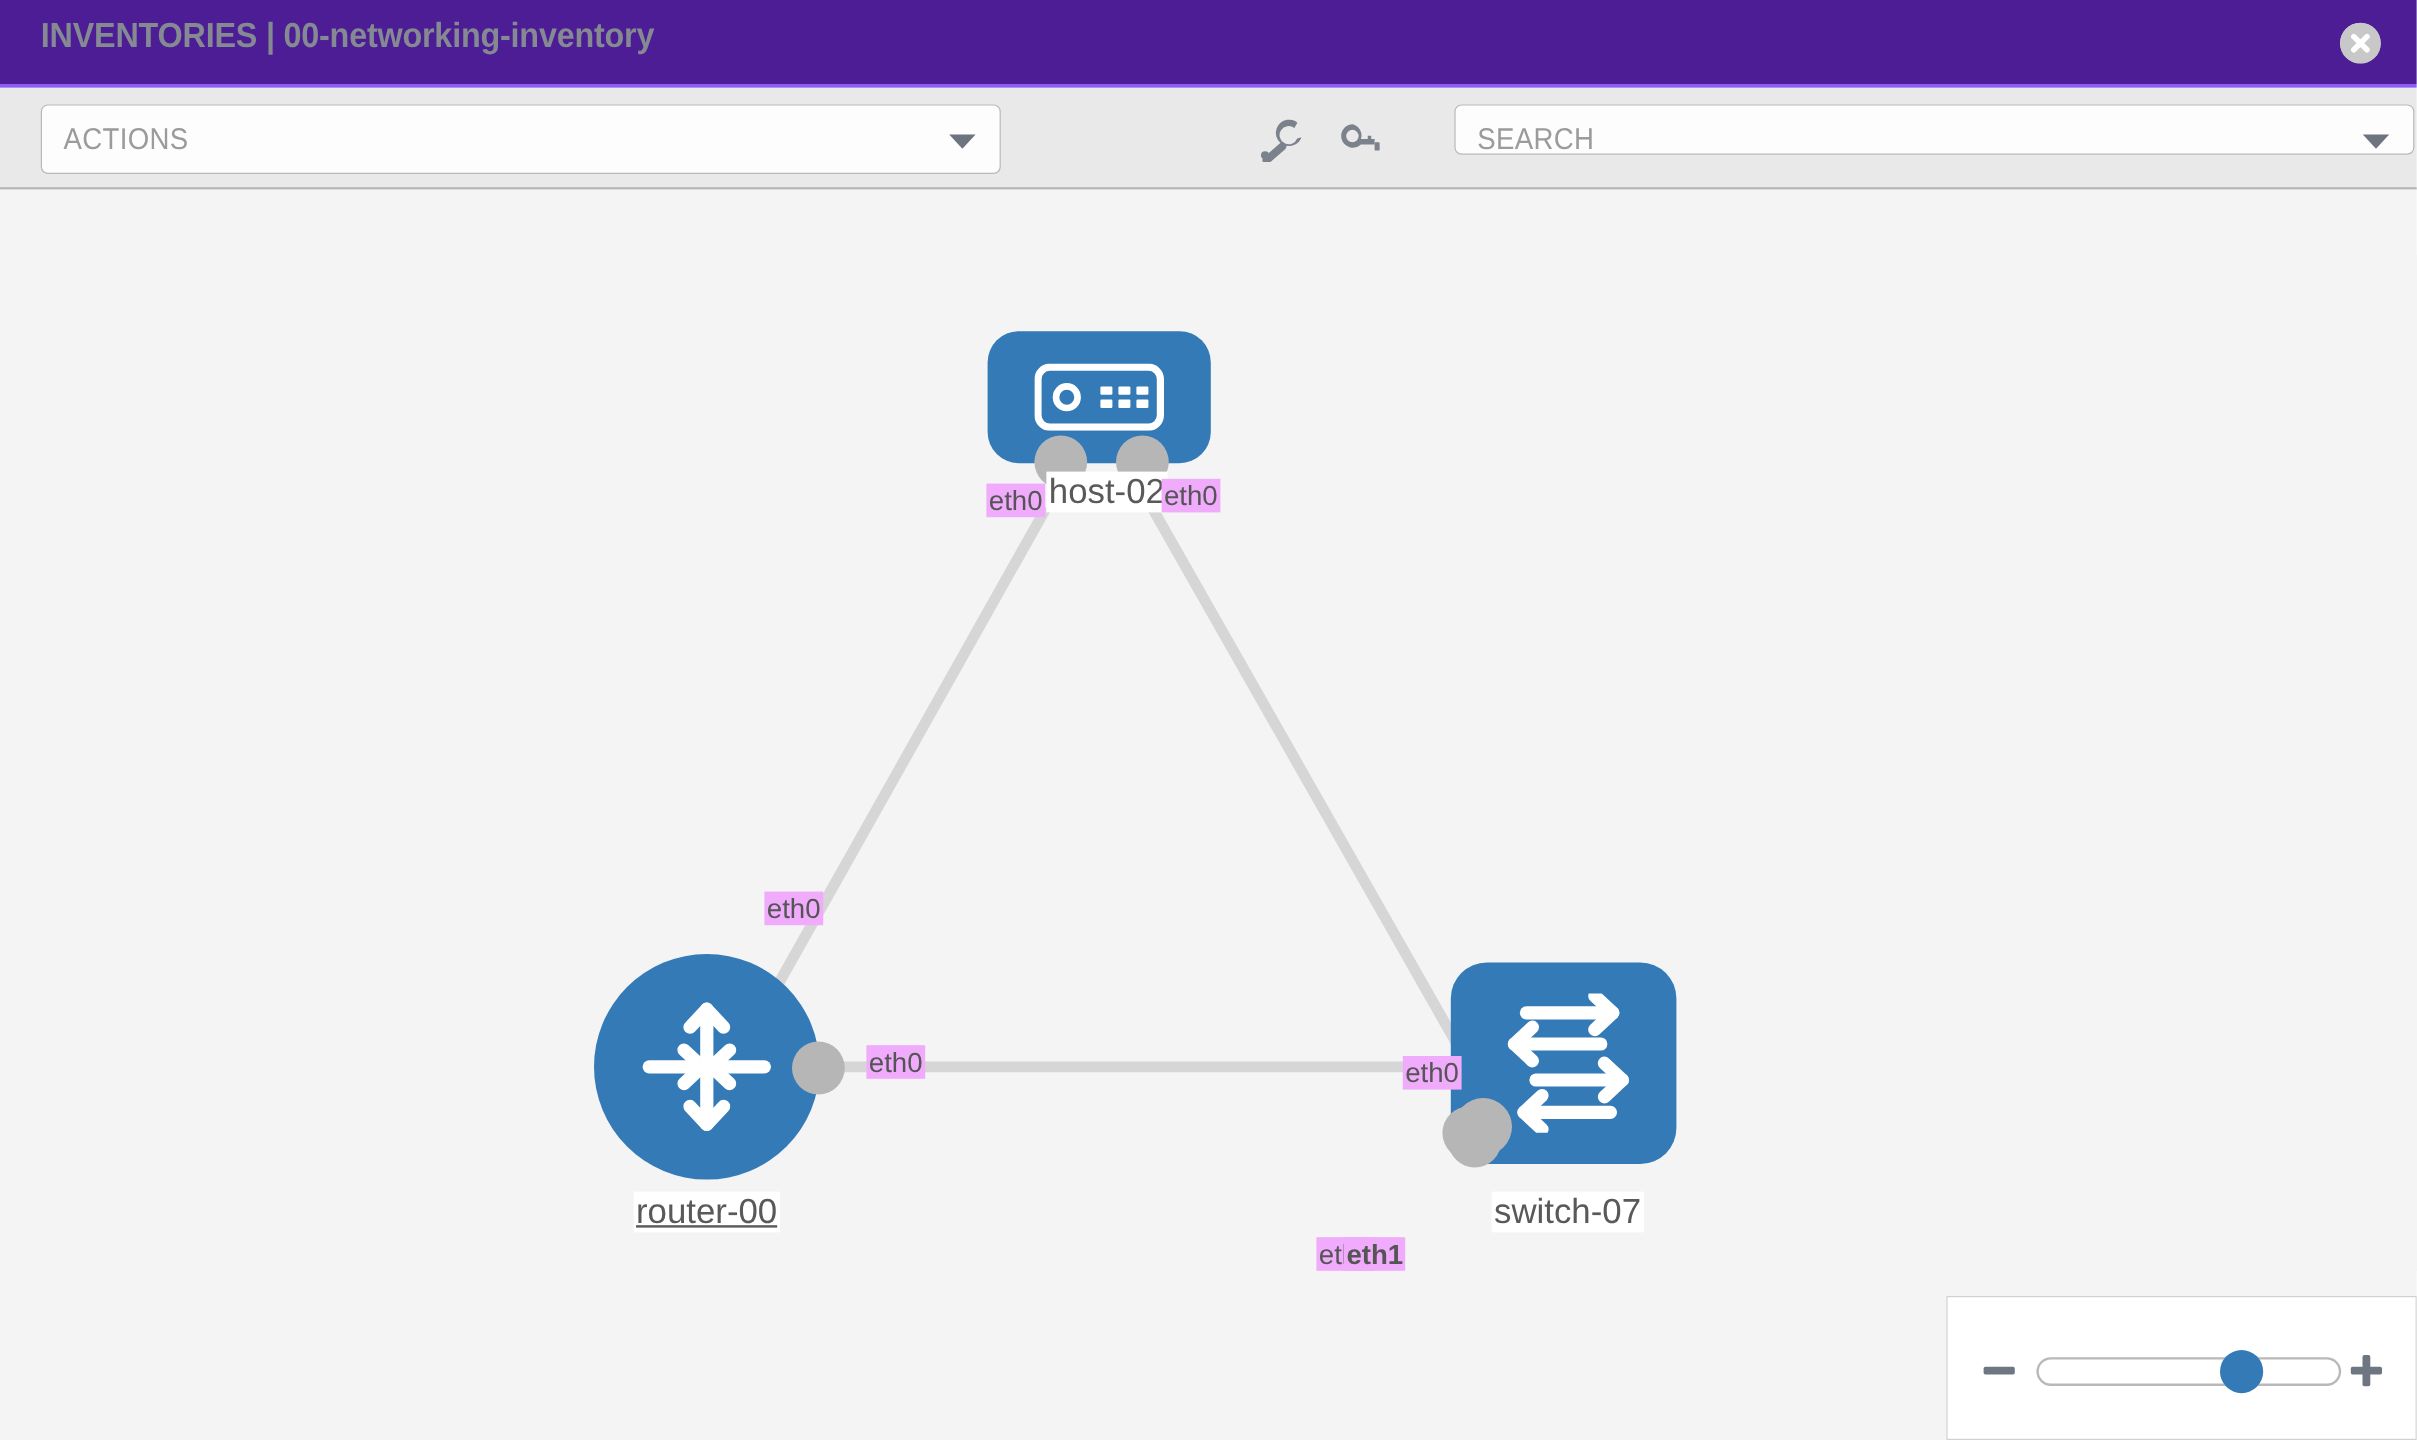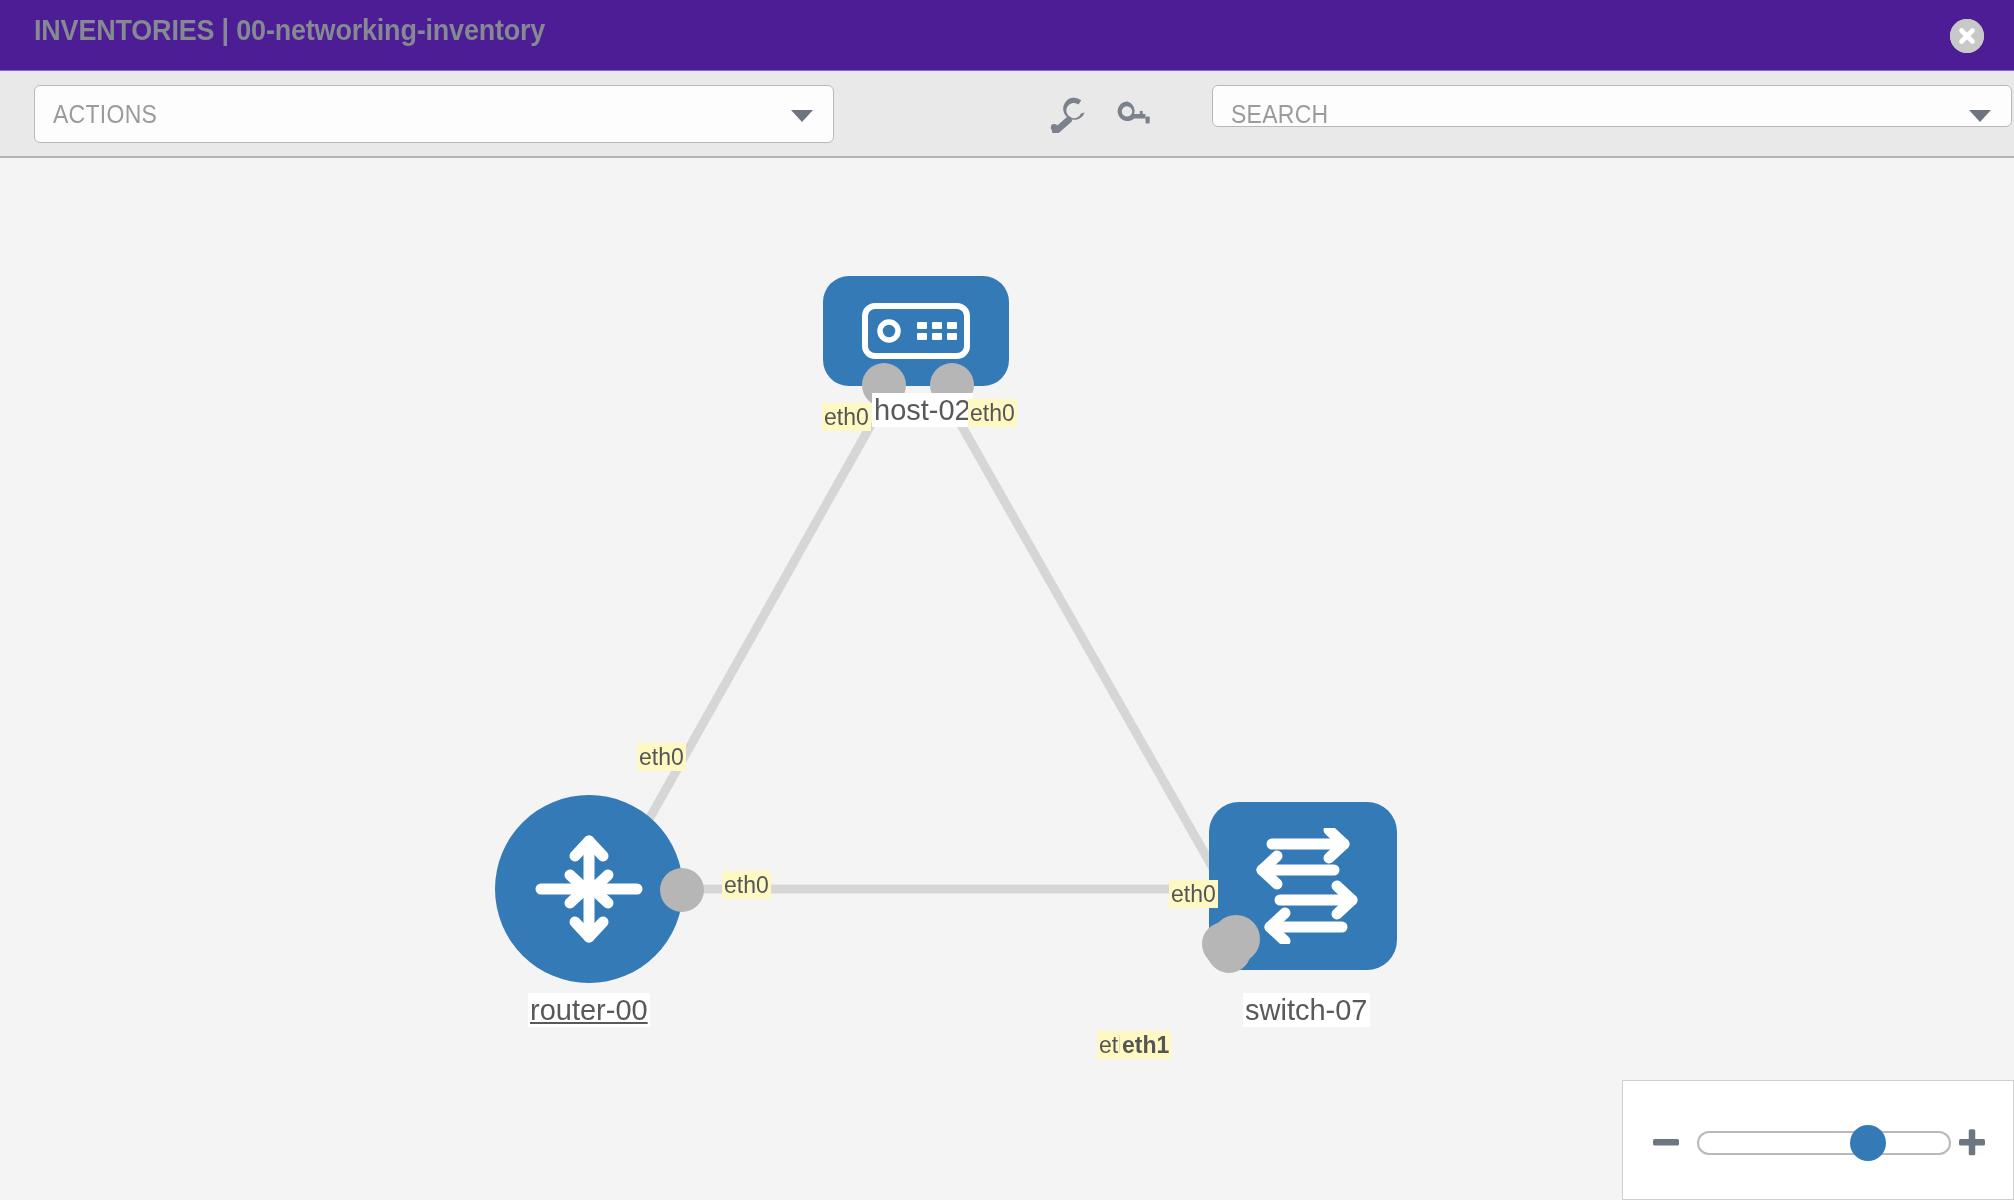--- a/index.html
+++ b/index.html
@@ -41,21 +41,21 @@
     background: #c8c8c8;
     cursor: pointer;
   }
   .close-btn svg { display:block; }
 
   
   .toolbar {
     position: absolute; left: 0; top: 70px;
     width: 2014px; height: 88px;
     background: #e9e9e9;
-    border-top: 1px solid #8b5cf6;
+    border-top: 3px solid #8b5cf6;
     border-bottom: 2px solid #b5b5b5;
     box-sizing: border-box;
   }
   .actions-select {
     position: absolute; left: 34px; top: 14px;
     width: 800px; height: 58px;
     background: #fdfdfd;
     border: 1px solid #b9b9b9;
     border-radius: 6px;
     box-sizing: border-box;
@@ -155,21 +155,21 @@
     background: #ffffff;
     white-space: nowrap;
     padding: 0 2px;
     line-height: 34px;
   }
 
   .port-label {
     position: absolute;
     font-size: 23px;
     color: #555555;
-    background: #fef9c3;
+    background: #f0abfc;
     white-space: nowrap;
     padding: 0 2px;
     line-height: 28px;
   }
 
   .port-nub {
     position: absolute;
     background: #b6b6b6;
     border-radius: 50%;
     cursor: pointer;

